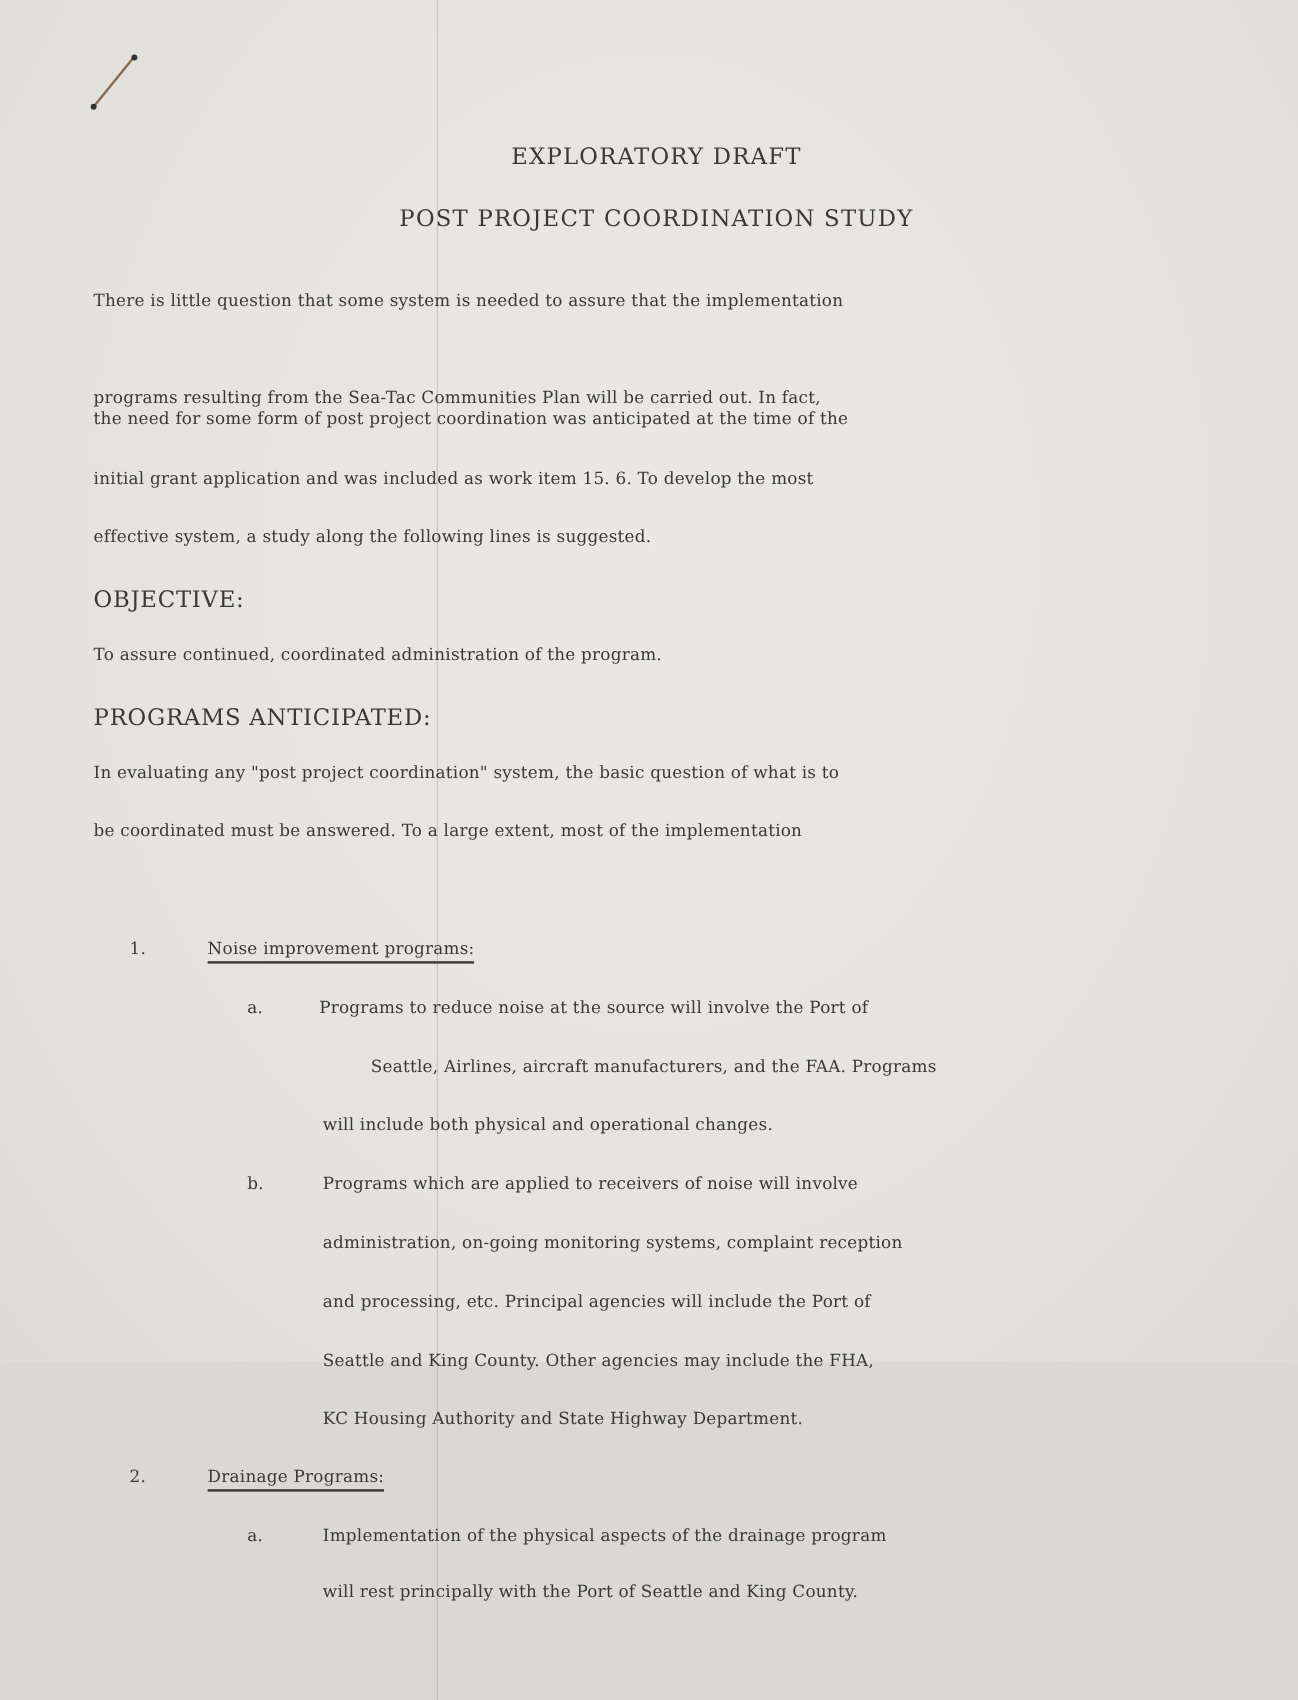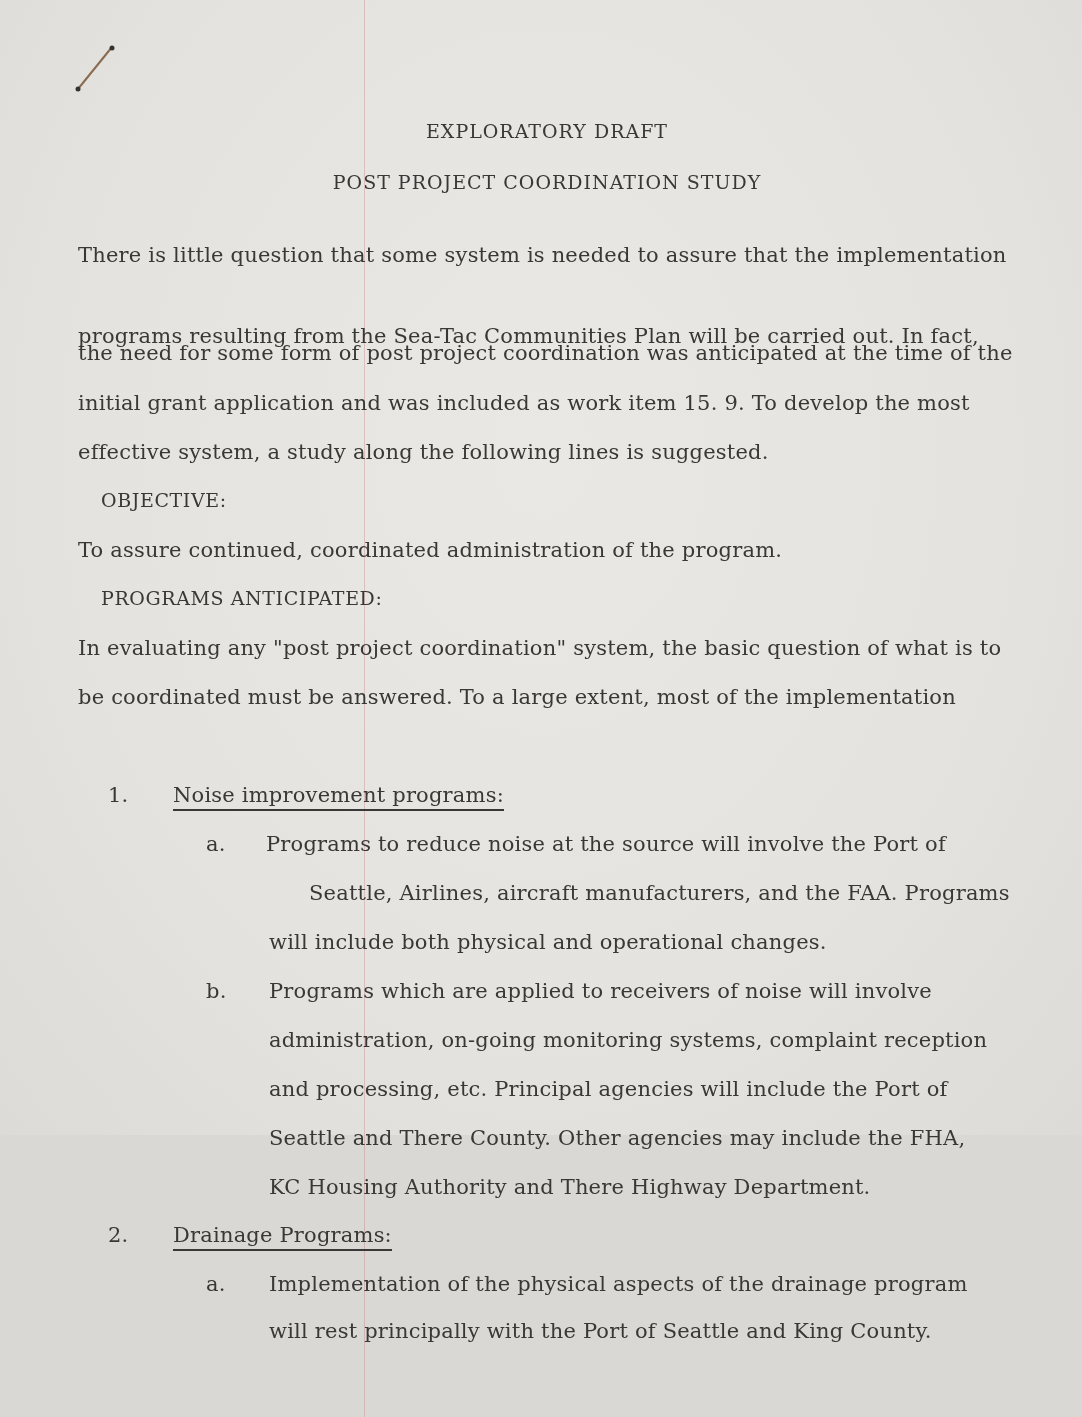--- a/index.html
+++ b/index.html
@@ -22,43 +22,43 @@
     .staple {
       position: absolute; left: 72px; top: 45px; width: 48px; height: 48px;
     }
     .title {
       position: absolute; left: 0; width: 1082px; text-align: center;
       font-size: 19px; letter-spacing: 1px;
     }
     .t1 { top: 120px; left: 6px; }
     .t2 { top: 171px; left: 6px; }
     .line {
-      position: absolute; font-size: 21px; white-space: nowrap; letter-spacing: 0.2px;
+      position: absolute; font-size: 14px; white-space: nowrap; letter-spacing: 0.2px;
     }
-    .heading { font-size: 19px; letter-spacing: 0.6px; margin-left: 23px; }
+    .heading { font-size: 19px; letter-spacing: 0.6px; }
     .u { border-bottom: 2px solid #3a3836; padding-bottom: 2px; }
   </style>
 </head>
 <body>
 
 <div class="page">
   <div class="margin-line"></div>
   <svg class="staple" viewBox="0 0 48 48">
     <line x1="40" y1="2" x2="6" y2="44" stroke="#8a6a50" stroke-width="2"></line>
     <circle cx="40" cy="3" r="2.5" fill="#333"></circle>
     <circle cx="6" cy="44" r="2.5" fill="#333"></circle>
   </svg>
 
   <div class="title t1">EXPLORATORY  DRAFT</div>
   <div class="title t2">POST PROJECT COORDINATION STUDY</div>
 
   <div class="line" style="left:78px;top:243px;">There is little question that some system is needed to assure that the implementation</div>
   <div class="line" style="left:78px;top:292px;margin-top:32px;">programs resulting from the Sea-Tac Communities Plan will be carried out.  In fact,</div>
   <div class="line" style="left:78px;top:341px;">the need for some form of post project coordination was anticipated at the time of the</div>
-  <div class="line" style="left:78px;top:391px;">initial grant application and was included as work item 15. 9.  To develop the most</div>
+  <div class="line" style="left:78px;top:391px;">initial grant application and was included as work item 15. 6.  To develop the most</div>
   <div class="line" style="left:78px;top:440px;">effective system,  a study along the following lines is suggested.</div>
 
   <div class="line heading" style="left:78px;top:489px;">OBJECTIVE:</div>
   <div class="line" style="left:78px;top:538px;">To assure continued,  coordinated administration of the program.</div>
 
   <div class="line heading" style="left:78px;top:587px;">PROGRAMS ANTICIPATED:</div>
   <div class="line" style="left:78px;top:636px;">In evaluating any "post project coordination" system,  the basic question of what is to</div>
   <div class="line" style="left:78px;top:685px;">be coordinated must be answered.  To a large extent,  most of the implementation</div>
 
   <div class="line" style="left:108px;top:783px;">1.</div>
@@ -66,22 +66,22 @@
 
   <div class="line" style="left:206px;top:832px;">a.</div>
   <div class="line" style="left:266px;top:832px;">Programs to reduce noise at the source will involve the Port of</div>
   <div class="line" style="left:269px;top:881px;margin-left:40px;">Seattle, Airlines, aircraft manufacturers, and the FAA.  Programs</div>
   <div class="line" style="left:269px;top:930px;">will include both physical and operational changes.</div>
 
   <div class="line" style="left:206px;top:979px;">b.</div>
   <div class="line" style="left:269px;top:979px;">Programs which are applied to receivers of noise will involve</div>
   <div class="line" style="left:269px;top:1028px;">administration, on-going monitoring systems,  complaint reception</div>
   <div class="line" style="left:269px;top:1077px;">and processing,  etc.  Principal agencies will include the Port of</div>
-  <div class="line" style="left:269px;top:1126px;">Seattle and There County.  Other agencies may include the  FHA,</div>
-  <div class="line" style="left:269px;top:1175px;">KC Housing Authority and There Highway Department.</div>
+  <div class="line" style="left:269px;top:1126px;">Seattle and King County.  Other agencies may include the  FHA,</div>
+  <div class="line" style="left:269px;top:1175px;">KC Housing Authority and State Highway Department.</div>
 
   <div class="line" style="left:108px;top:1223px;">2.</div>
   <div class="line" style="left:173px;top:1223px;"><span class="u">Drainage Programs:</span></div>
 
   <div class="line" style="left:206px;top:1272px;">a.</div>
   <div class="line" style="left:269px;top:1272px;">Implementation of the physical aspects of the drainage program</div>
   <div class="line" style="left:269px;top:1319px;">will rest principally with the Port of Seattle and King County.</div>
 </div>
 
 </body></html>

